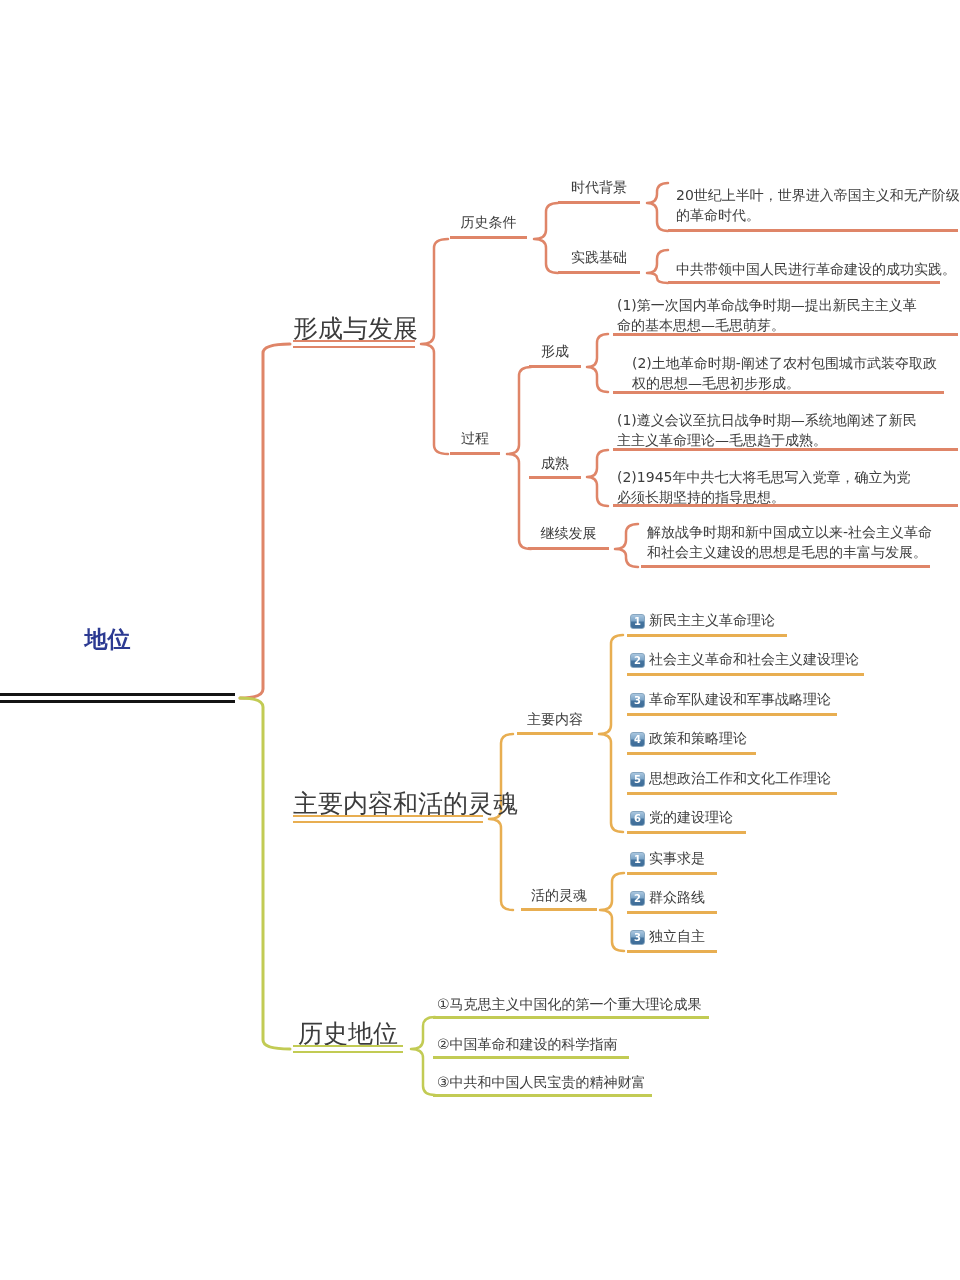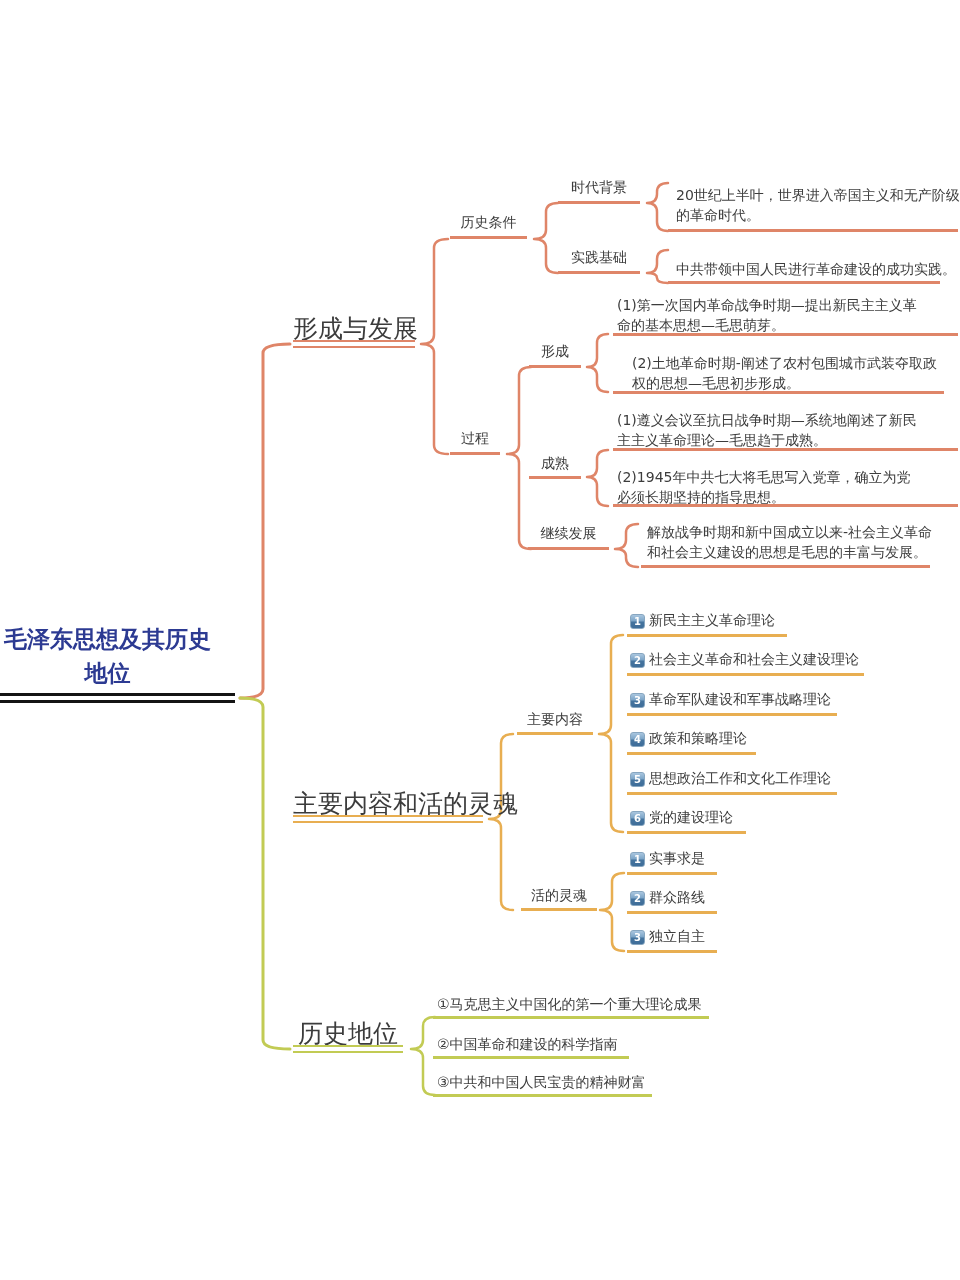--- a/index.html
+++ b/index.html
@@ -42,21 +42,20 @@
     <path stroke="#df8568" stroke-width="2.5" d="M608,334 Q597,334 597,343 L597,358 Q597,367 587,367 Q597,367 597,376 L597,383 Q597,392 608,392"></path>
     <path stroke="#df8568" stroke-width="2.5" d="M608,450 Q597,450 597,459 L597,468 Q597,477 587,477 Q597,477 597,486 L597,497 Q597,506 608,506"></path>
     <path stroke="#df8568" stroke-width="2.5" d="M638,524 Q626,524 626,533 L626,540 Q626,549 615,549 Q626,549 626,556 L626,558 Q626,567 638,567"></path>
     <path stroke="#e8ae51" stroke-width="2.5" d="M513,734 Q501,734 501,743 L501,810 Q501,819 489,819 Q501,819 501,828 L501,901 Q501,910 513,910"></path>
     <path stroke="#e8ae51" stroke-width="2.5" d="M623,635 Q611,635 611,644 L611,725 Q611,734 599,734 Q611,734 611,743 L611,823 Q611,832 623,832"></path>
     <path stroke="#e8ae51" stroke-width="2.5" d="M624,873 Q612,873 612,882 L612,901 Q612,910 600,910 Q612,910 612,919 L612,942 Q612,951 624,951"></path>
     <path stroke="#c2cb54" stroke-width="2.5" d="M435,1017 Q423,1017 423,1026 L423,1040 Q423,1049 411,1049 Q423,1049 423,1058 L423,1086 Q423,1095 435,1095"></path>
   </svg>
 
   <div class="root-title" style="left:0;top:622px;">
-    <div>毛泽东思想及其历史</div>
     <div>地位</div>
   </div>
   <div class="ul2 black" style="left:0;top:693px;width:235px;"></div>
 
   <div class="lbl main" style="left:293px;top:312px;width:122px;">形成与发展</div>
   <div class="ul2 salmon" style="left:293px;top:340px;width:122px;"></div>
 
   <div class="lbl sub" style="left:450px;top:214px;width:77px;">历史条件</div>
   <div class="ul salmon" style="left:450px;top:236px;width:77px;"></div>
 

